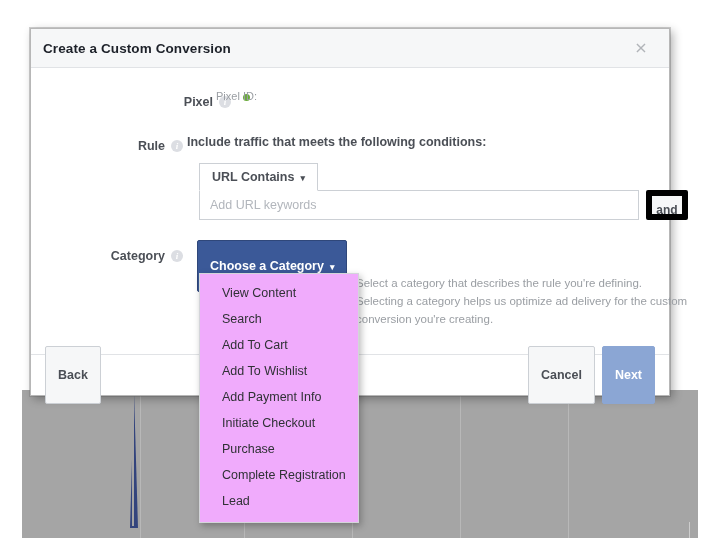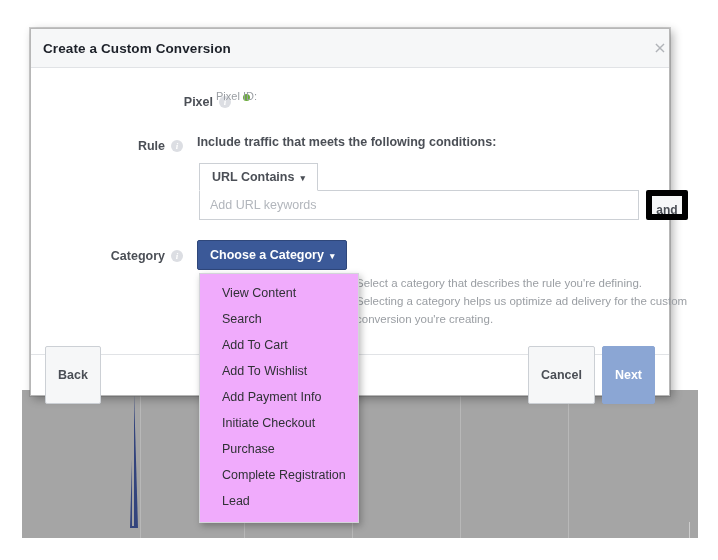--- a/index.html
+++ b/index.html
@@ -104,21 +104,21 @@
     border: 1px solid #b7b7b7;
     box-shadow: 3px 3px 9px rgba(0,0,0,0.30), 0 0 0 1px rgba(120,120,120,0.35);
     z-index: 20;
   }
   #modal-header {
     height: 39px;
     background: #f6f7f8;
     border-bottom: 1px solid #e1e3e6;
     display: flex;
     align-items: center;
-    padding: 0 0 0 12px;
+    padding: 0 19px 0 12px;
     box-sizing: border-box;
   }
   #modal-title {
     font-size: 13.5px;
     font-weight: bold;
     color: #1d2129;
     letter-spacing: 0.1px;
     flex: 1;
   }
   #close-icon {
@@ -185,21 +185,21 @@
     color: #9a9ea3;
   }
 
   
   #row-rule { left: 0; top: 67px; width: 100%; }
   #rule-label-wrap { width: 152px; text-align: right; padding-top: 1px; }
   #rule-desc {
     font-size: 12.5px;
     font-weight: bold;
     color: #4b4f56;
-    margin-left: 14px;
+    margin-left: 4px;
     white-space: nowrap;
   }
 
   #rule-box {
     position: absolute;
     left: 168px;
     top: 95px;
     width: 440px;
   }
   #url-type-tab {
@@ -261,21 +261,21 @@
   #row-category { left: 0; top: 172px; width: 100%; }
   #category-label-wrap { width: 152px; text-align: right; padding-top: 6px; }
   #choose-category-btn {
     margin-left: 14px;
     background: #3b5998;
     border: 1px solid #2f477a;
     border-radius: 2px;
     color: #ffffff;
     font-size: 12.5px;
     font-weight: bold;
-    padding: 7px 12px;
+    padding: 18px 12px;
     cursor: pointer;
     white-space: nowrap;
     font-family: "Liberation Sans", sans-serif;
   }
 
   #category-helper {
     position: absolute;
     left: 325px;
     top: 206px;
     width: 335px;

